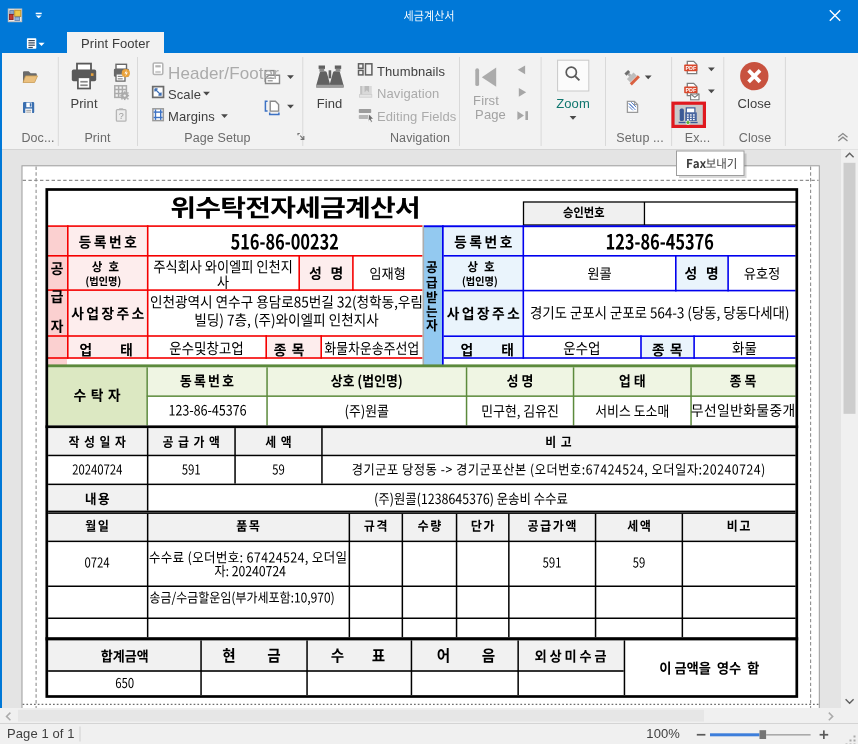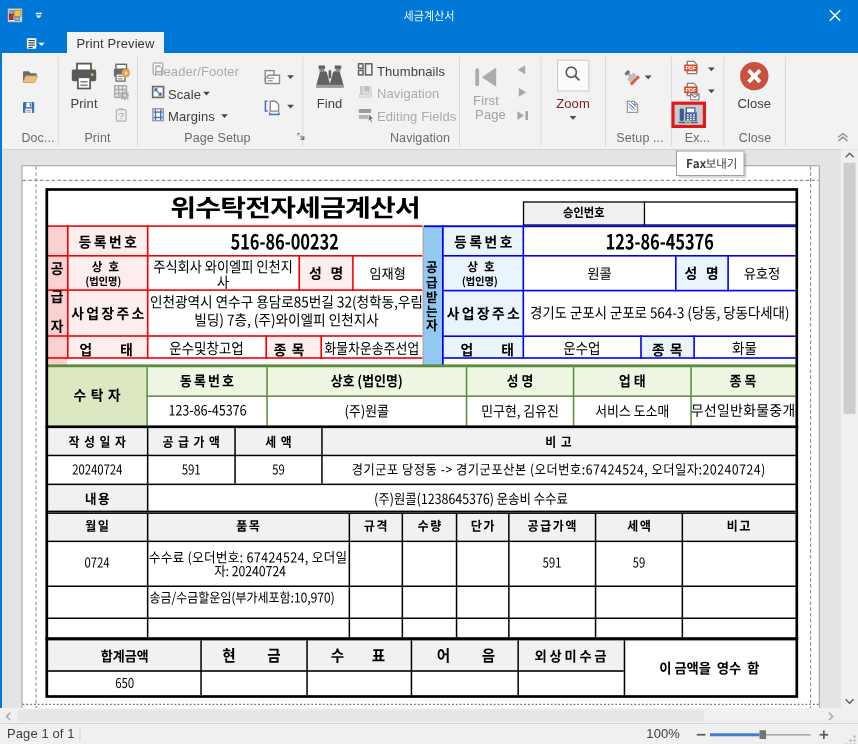--- a/index.html
+++ b/index.html
@@ -1099,32 +1099,32 @@
         <use href="#b71" x="585"></use>
         <use href="#b72" x="1176"></use>
       </g>
       <g fill="#3C3C3C" transform="translate(705.8 168.0) scale(0.011400 -0.012100)">
         <use href="#r100"></use>
         <use href="#r101" x="920"></use>
         <use href="#r57" x="1840"></use>
       </g>
     </g>
 </svg>
-<div class="t" style="font-size:13px;color:#3A3A3A;top:37.1px;left:115.5px;transform:translateX(-50%);">Print Preview</div>
+<div class="t" style="font-size:13px;color:#3A3A3A;top:37.1px;left:115.5px;transform:translateX(-50%);">Print Footer</div>
 <div class="t" style="font-size:13px;color:#404040;top:96.6px;left:84px;transform:translateX(-50%);">Print</div>
-<div class="t" style="font-size:13px;color:#ABABAB;top:64.6px;left:154px;">Header/Footer</div>
+<div class="t" style="font-size:17px;color:#ABABAB;top:64.6px;left:168px;">Header/Footer</div>
 <div class="t" style="font-size:13px;color:#404040;top:88px;left:168px;">Scale</div>
 <div class="t" style="font-size:13px;color:#404040;top:109.6px;left:168px;text-align:center;">Margins</div>
 <div class="t" style="font-size:13px;color:#404040;top:96.6px;left:329.5px;transform:translateX(-50%);">Find</div>
 <div class="t" style="font-size:13px;color:#404040;top:64.6px;left:377px;">Thumbnails</div>
 <div class="t" style="font-size:13px;color:#ABABAB;top:87.1px;left:377px;">Navigation</div>
 <div class="t" style="font-size:13px;color:#ABABAB;top:109.6px;left:377px;">Editing Fields</div>
 <div class="t" style="font-size:13px;color:#A2A2A2;top:93.6px;left:486px;transform:translateX(-50%);">First</div>
 <div class="t" style="font-size:13px;color:#A2A2A2;top:108.1px;left:486px;transform:translateX(-50%);padding-left:9px;">Page</div>
-<div class="t" style="font-size:13px;color:#7f1d1d;top:96.6px;left:573px;transform:translateX(-50%);">Zoom</div>
+<div class="t" style="font-size:13px;color:#0f766e;top:96.6px;left:573px;transform:translateX(-50%);">Zoom</div>
 <div class="t" style="font-size:13px;color:#404040;top:96.6px;left:754.3px;transform:translateX(-50%);">Close</div>
 <div class="t" style="font-size:12.5px;color:#6b6b6b;top:132.0px;left:38px;transform:translateX(-50%);">Doc...</div>
 <div class="t" style="font-size:12.5px;color:#6b6b6b;top:132.0px;left:97.5px;transform:translateX(-50%);">Print</div>
 <div class="t" style="font-size:12.5px;color:#6b6b6b;top:132.0px;left:217.5px;transform:translateX(-50%);">Page Setup</div>
 <div class="t" style="font-size:12.5px;color:#6b6b6b;top:132.0px;left:420px;transform:translateX(-50%);">Navigation</div>
 <div class="t" style="font-size:12.5px;color:#6b6b6b;top:132.0px;left:640px;transform:translateX(-50%);">Setup ...</div>
 <div class="t" style="font-size:12.5px;color:#6b6b6b;top:132.0px;left:697.5px;transform:translateX(-50%);">Ex...</div>
 <div class="t" style="font-size:12.5px;color:#6b6b6b;top:132.0px;left:755px;transform:translateX(-50%);">Close</div>
 <div class="t" style="font-size:13px;color:#3E3E3E;top:727.4px;left:7px;">Page 1 of 1</div>
 <div class="t" style="font-size:13px;color:#3E3E3E;top:727.4px;left:680px;transform:translateX(-100%);">100%</div>

